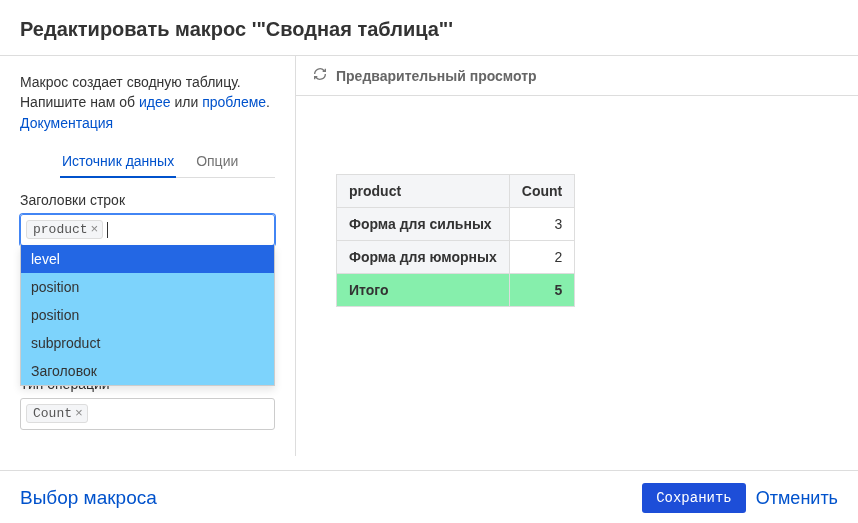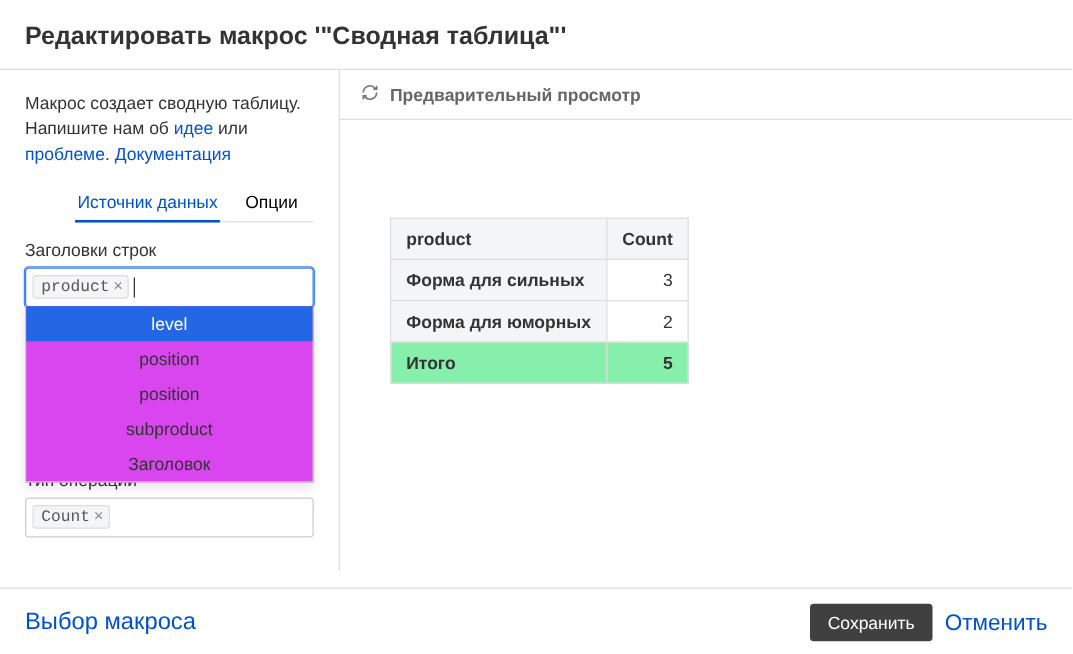--- a/index.html
+++ b/index.html
@@ -1,48 +1,48 @@
 <!DOCTYPE html>
 <html><head>
 <meta charset="utf-8">
 <style>
   * { box-sizing: border-box; margin: 0; padding: 0; }
   body { font-family: -apple-system, BlinkMacSystemFont, "Segoe UI", Arial, sans-serif; font-size: 14px; color: #333; background: #fff; width: 858px; height: 523px; overflow: hidden; position: relative; }
   .dialog-header { padding: 18px 20px 14px 20px; border-bottom: 1px solid #ddd; }
   .dialog-header h2 { font-size: 20px; font-weight: 600; color: #333; }
   .dialog-body { display: flex; height: 400px; }
-  .left-panel { width: 272px; padding: 16px 20px; border-right: 1px solid #ddd; }
+  .left-panel { width: 296px; padding: 16px 20px; border-right: 1px solid #ddd; }
   .right-panel { flex: 1; display: flex; flex-direction: column; gap: 48px; }
   .preview-header { display: flex; align-items: center; gap: 8px; padding: 10px 16px; border-bottom: 1px solid #ddd; color: #666; font-weight: 600; }
   .preview-body { flex: 1; padding: 30px 40px; }
   .intro-text { color: #333; line-height: 1.45; margin-bottom: 14px; }
   .intro-text a { color: #0052cc; text-decoration: none; }
   .tabs { display: flex; gap: 18px; border-bottom: 1px solid #ddd; margin-bottom: 14px; margin-left: 40px; }
-  .tab { padding: 6px 2px 8px 2px; cursor: pointer; color: #000000; position: relative; }
+  .tab { padding: 6px 2px 8px 2px; cursor: pointer; color: #737373; position: relative; }
   .tab.active { color: #0052cc; font-weight: 500; }
   .tab.active::after { content: ""; position: absolute; left: 0; right: 0; bottom: -1px; height: 2px; background: #0052cc; }
   .field-label { color: #333; margin-bottom: 6px; }
   .tag-input { border: 1px solid #ccc; border-radius: 3px; padding: 4px 5px; display: flex; align-items: center; flex-wrap: wrap; gap: 4px; min-height: 32px; position: relative; }
   .tag-input.focused { border-color: #4285f4; box-shadow: 0 0 0 1px #4285f4; }
   .tag { display: inline-flex; align-items: center; background: #f4f5f7; border: 1px solid #ddd; border-radius: 3px; padding: 1px 4px 1px 6px; font-family: "Courier New", monospace; font-size: 13px; color: #555; gap: 3px; }
   .tag .x { color: #888; cursor: pointer; font-size: 13px; }
   .tag-input .cursor { width: 1px; height: 16px; background: #333; display: inline-block; }
-  .dropdown { position: absolute; top: 100%; left: -1px; right: -1px; background: #d946ef; border: 1px solid #ccc; border-top: none; box-shadow: 0 4px 8px rgba(0,0,0,0.1); z-index: 10; text-align: center; }
+  .dropdown { position: absolute; top: 100%; left: -1px; right: -1px; background: #7dd3fc; border: 1px solid #ccc; border-top: none; box-shadow: 0 4px 8px rgba(0,0,0,0.1); z-index: 10; }
   .dropdown-item { padding: 6px 10px; cursor: pointer; }
   .dropdown-item.highlighted { background: #2367e4; color: #fff; }
   .field-group { margin-bottom: 14px; position: relative; }
   table.preview-table { border-collapse: collapse; }
   table.preview-table th, table.preview-table td { border: 1px solid #ddd; padding: 8px 12px; text-align: left; }
   table.preview-table th { background: #f4f5f7; font-weight: 600; }
   table.preview-table td.num { text-align: right; }
   table.preview-table tr.total td { font-weight: 700; background: #86efac; }
   .dialog-footer { position: absolute; bottom: 0; left: 0; right: 0; border-top: 1px solid #ddd; padding: 12px 20px 10px 20px; display: flex; align-items: center; justify-content: space-between; background: #fff; }
   .footer-link { color: #0052cc; text-decoration: none; font-size: 19px; }
   .footer-actions { display: flex; align-items: center; gap: 10px; }
-  .btn-primary { background: #404040; color: #fff; border: none; border-radius: 3px; padding: 7px 14px; font-size: 14px; cursor: pointer; }
+  .btn-primary { background: #1d4ed8; color: #fff; border: none; border-radius: 3px; padding: 7px 14px; font-size: 14px; cursor: pointer; font-family: Liberation Mono, monospace; }
   .btn-cancel { color: #0052cc; background: none; border: none; font-size: 18px; cursor: pointer; }
   .refresh-icon svg { width: 16px; height: 16px; stroke: #777; fill: none; stroke-width: 2; }
 </style>
 </head>
 <body>
 
 <div class="dialog-header">
   <h2>Редактировать макрос '"Сводная таблица"'</h2>
 </div>
 

